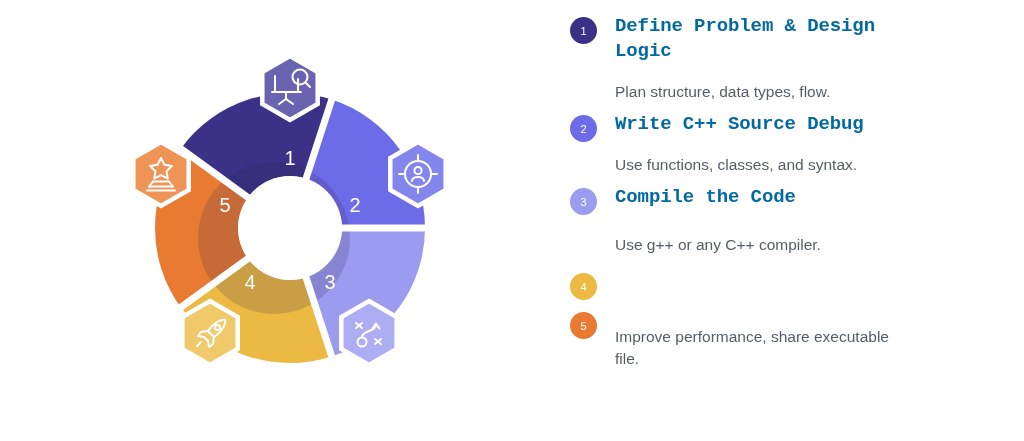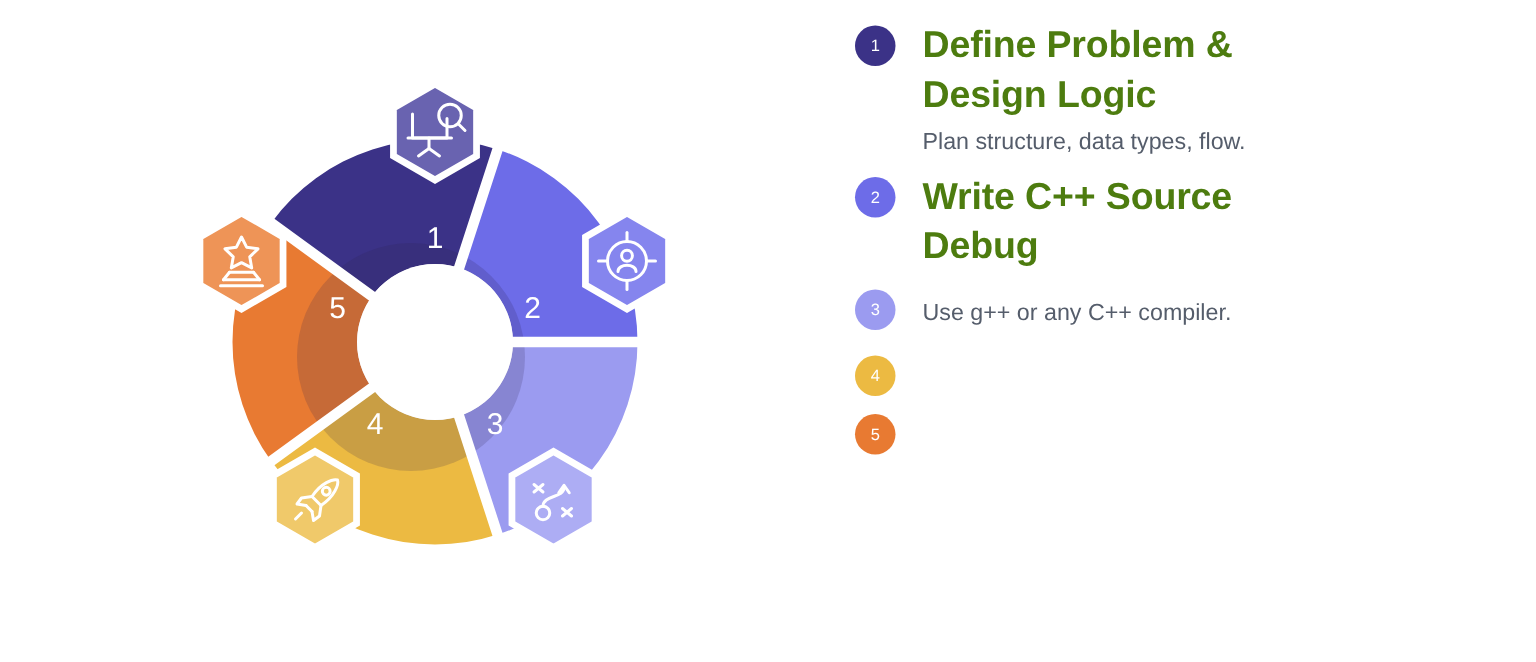--- a/index.html
+++ b/index.html
@@ -24,25 +24,25 @@
   .steps{position:absolute;left:570px;top:14px;width:430px;}
   .step{display:flex;align-items:flex-start;margin-bottom:9px;}
   .badge{
     flex:0 0 auto;width:27px;height:27px;border-radius:50%;
     display:flex;align-items:center;justify-content:center;
     color:#ffffff;font-size:11px;font-weight:400;
     margin-top:3px;
   }
   .step-text{margin-left:18px;width:275px;}
   .step-title{
-    font-size:25px;font-weight:bold;color:#4d7c0f;
-    line-height:1.32;letter-spacing:-0.1px;
+    font-size:19px;font-weight:bold;color:#0369a1;
+    line-height:1.32;letter-spacing:-0.1px;font-family:Liberation Mono, monospace;
   }
   .step-desc{
-    font-size:15.5px;color:#555d6b;line-height:1.42;margin-top:4px;
+    font-size:15.5px;color:#555d6b;line-height:1.42;margin-top:17px;
   }
 </style>
 </head>
 <body>
 
 <div class="stage">
 
   <div class="diagram">
     <svg viewBox="0 0 336 336" xmlns="http://www.w3.org/2000/svg">
       <defs>
@@ -178,40 +178,43 @@
         <div class="step-desc">Plan structure, data types, flow.</div>
       </div>
     </div>
 
     <div class="step">
       <div class="badge" style="background:#6D6CE8">
           <span>2</span>
         </div>
       <div class="step-text">
         <div class="step-title">Write C++ Source Debug</div>
+        <div class="step-desc">Use functions, classes, and syntax.</div>
       </div>
     </div>
 
     <div class="step">
       <div class="badge" style="background:#9B9BF0">
           <span>3</span>
         </div>
       <div class="step-text">
-        <div class="step-desc" style="margin-top:8px">Use g++ or any C++ compiler.</div>
+        <div class="step-title">Compile the Code</div>
+        <div class="step-desc" style="margin-top:24px">Use g++ or any C++ compiler.</div>
       </div>
     </div>
 
     <div class="step" style="margin-top:14px">
       <div class="badge" style="background:#ECBA42">
           <span>4</span>
         </div>
     </div>
 
     <div class="step" style="margin-top:5px">
       <div class="badge" style="background:#E87A32">
           <span>5</span>
         </div>
       <div class="step-text">
+        <div class="step-desc">Improve performance, share executable file.</div>
       </div>
     </div>
 
   </div>
 </div>
 
 </body></html>

